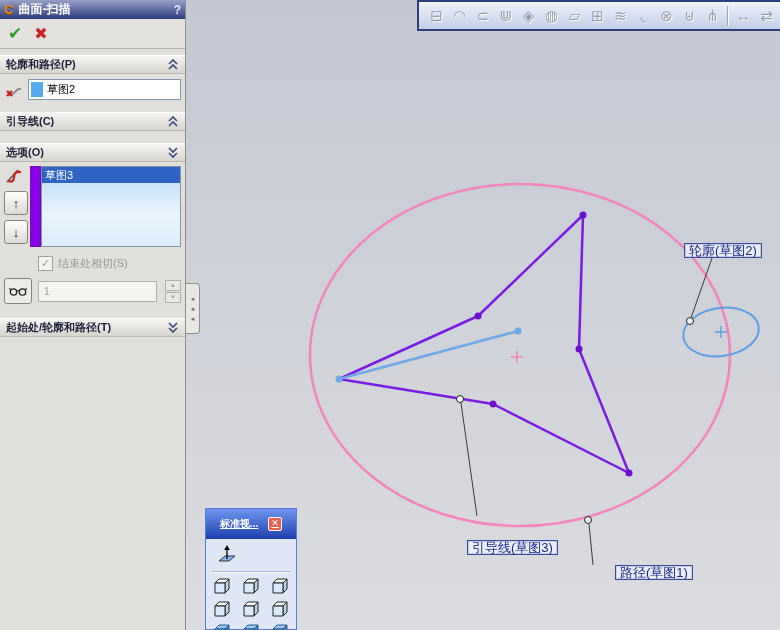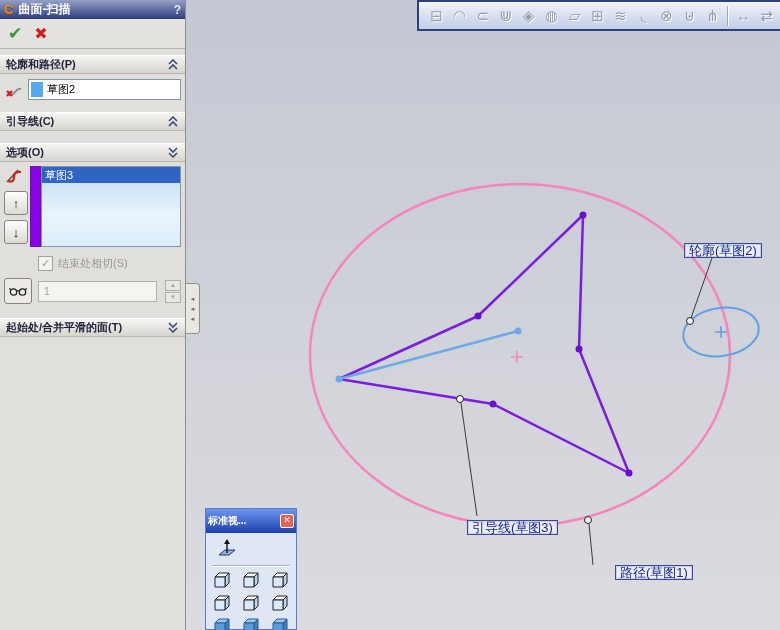--- a/index.html
+++ b/index.html
@@ -60,22 +60,22 @@
   .spin-btns{display:flex;flex-direction:column;gap:1px;margin-left:2px;}
   .spin-btns div{width:14px;height:9px;border:1px solid #b2b0aa;background:#e9e8e4;
                  font-size:6px;color:#a3a29b;display:flex;align-items:center;justify-content:center;}
   .grip{position:absolute;left:186px;top:283px;width:13px;height:49px;background:#e8e7e3;
         border:1px solid #90908a;border-left:none;border-radius:0 4px 4px 0;
         display:flex;flex-direction:column;align-items:center;justify-content:center;gap:3px;
         color:#6a6a64;font-size:7px;line-height:7px;}
   
   .views{position:absolute;left:205px;top:508px;width:92px;height:122px;
          border:1px solid #5a7ad0;background:#dfe7f5;box-sizing:border-box;}
-  .views-title{height:24px;background:linear-gradient(#6f96ef,#1e3fae);color:#fff;
-               font-size:10px;font-weight:bold;display:flex;align-items:center;padding:0 2px;}
+  .views-title{height:30px;background:linear-gradient(#6f96ef,#1e3fae);color:#fff;
+               font-size:10px;font-weight:bold;display:flex;align-items:center;padding:0 14px;text-decoration:underline;}
   .views-close{margin-left:auto;width:12px;height:12px;background:#e86052;border:1px solid #fff;
                color:#fff;font-size:9px;line-height:10px;text-align:center;border-radius:2px;}
   .views-body{padding:3px 2px;}
   .nview{width:26px;height:26px;margin-left:6px;display:flex;align-items:center;justify-content:center;}
   .views-sep{height:1px;background:#a8b4d0;border-bottom:1px solid #fff;margin:3px 4px;}
   .cube-grid{display:grid;grid-template-columns:repeat(3,1fr);row-gap:3px;justify-items:center;margin-top:3px;}
   .cube{width:22px;height:20px;}
 </style>
 </head>
 <body>
@@ -141,21 +141,21 @@
       <line x1="589" y1="524" x2="593" y2="565"></line>
     </g>
     <g fill="#f2f2f2" stroke="#222" stroke-width="1">
       <circle cx="690" cy="321" r="3.5"></circle>
       <circle cx="460" cy="399" r="3.5"></circle>
       <circle cx="588" cy="520" r="3.5"></circle>
     </g>
   </svg>
 
   <div class="callout" style="left:684px;top:243px;">轮廓(草图2)</div>
-  <div class="callout" style="left:467px;top:520px;">引导线(草图3)</div>
+  <div class="callout" style="left:467px;top:540px;">引导线(草图3)</div>
   <div class="callout" style="left:589px;top:565px;margin-left:26px;">路径(草图1)</div>
 </div>
 
 <div class="top-toolbar">
   <span class="tb-icon">⊟</span>
   <span class="tb-icon">◠</span>
   <span class="tb-icon">⊂</span>
   <span class="tb-icon">⋓</span>
   <span class="tb-icon">◈</span>
   <span class="tb-icon">◍</span>
@@ -240,21 +240,21 @@
       </svg>
     </div>
     <div class="spin-field">1</div>
     <div class="spin-btns">
       <div>▲</div>
       <div>▼</div>
     </div>
   </div>
 
   <div class="sec-hd" style="margin-top:14px">
-    <span>起始处/合并平滑的面(T)</span>
+    <span>起始处/轮廓和路径(T)</span>
     <svg width="11" height="11">
         <use href="#chev-dn"></use>
       </svg>
   </div>
 </div>
 
 <div class="grip">
   <span>◂</span>
   <span>◂</span>
   <span>◂</span>

